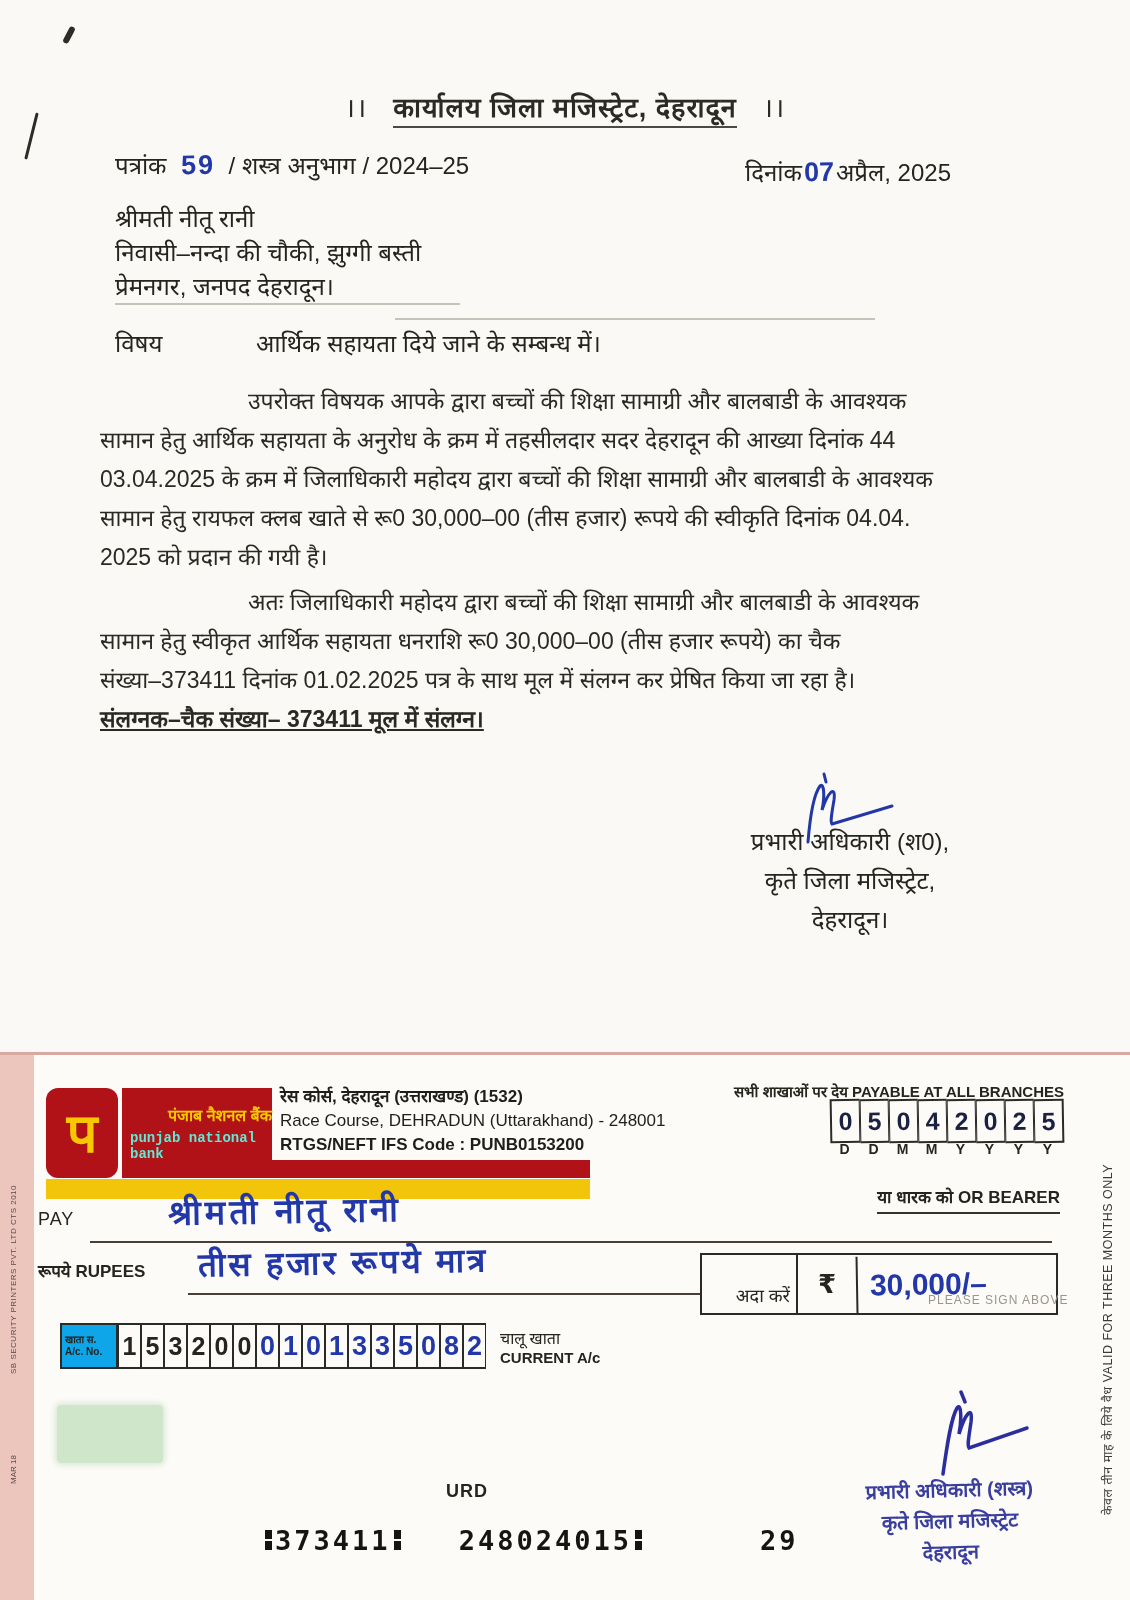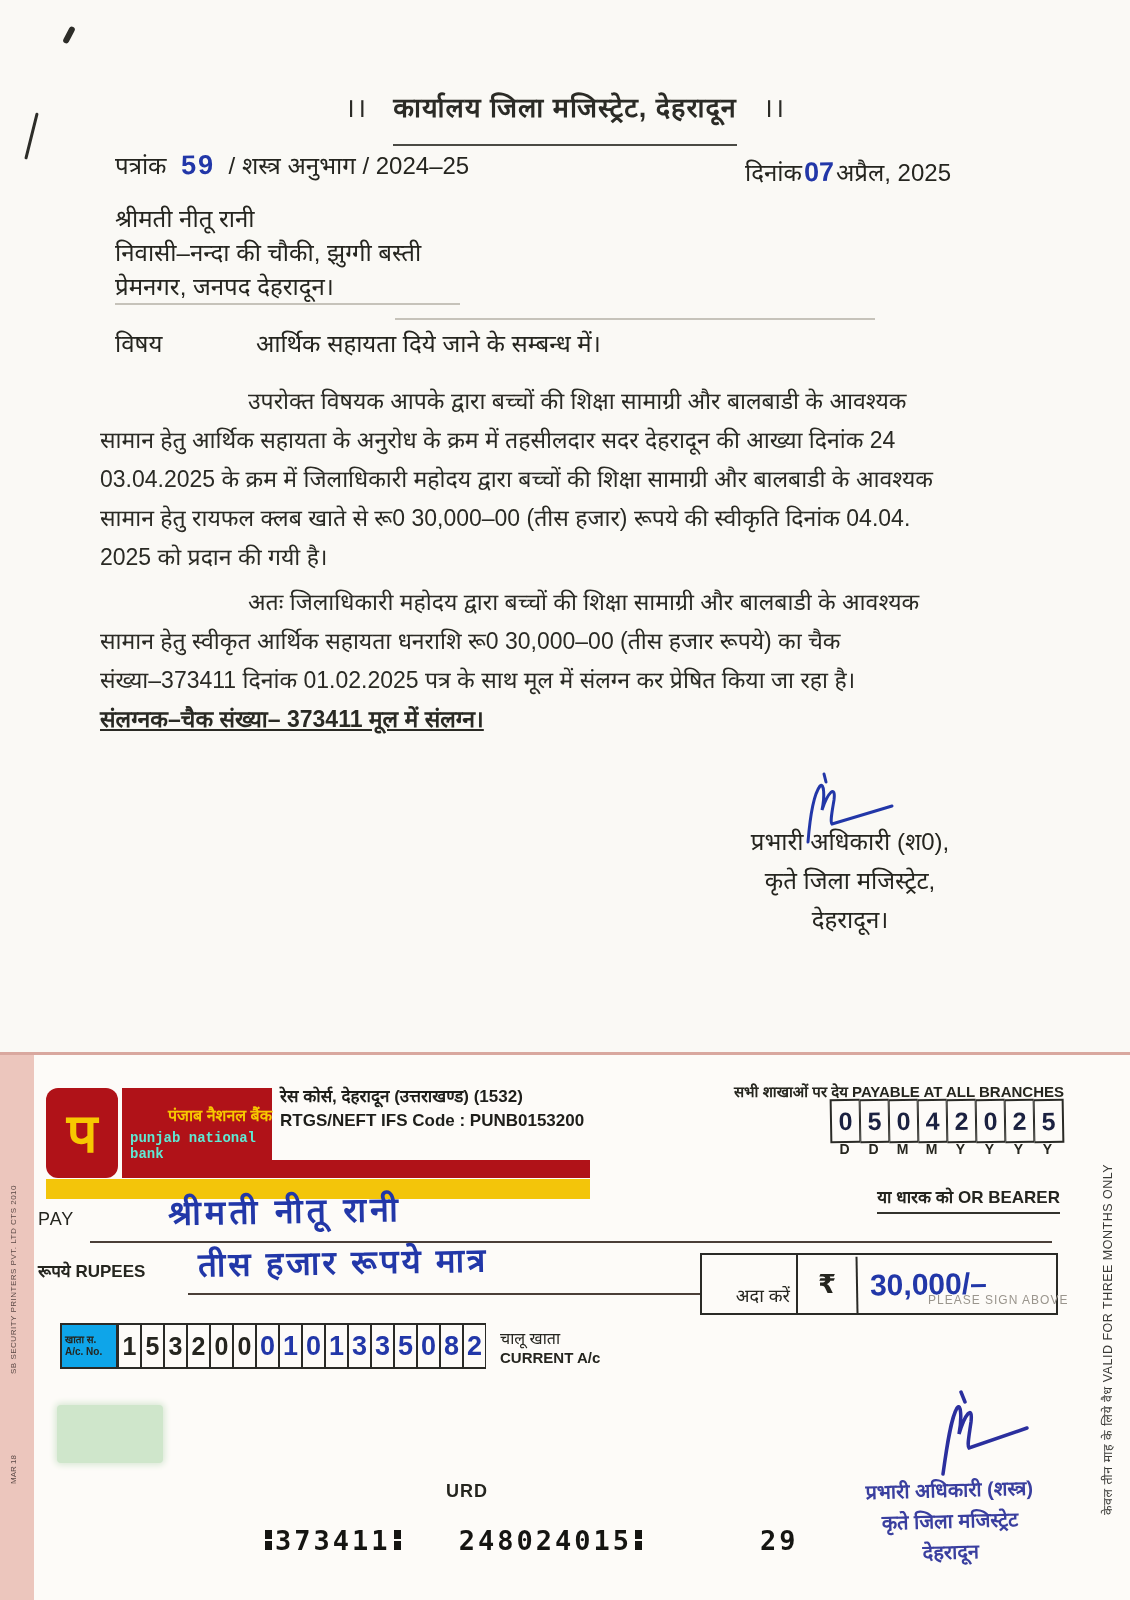--- a/index.html
+++ b/index.html
@@ -2,21 +2,21 @@
 <html><head>
 <meta charset="utf-8">
 <style>
   html,body{margin:0;padding:0;background:#9a9a9a;}
   .page{position:relative;width:1130px;height:1600px;margin:0 auto;background:#faf9f5;
         font-family:"Liberation Sans","DejaVu Sans",sans-serif;color:#25251f;overflow:hidden;}
   
   .ltr-header{position:absolute;top:88px;left:0;width:100%;text-align:center;
               font-size:27px;font-weight:700;letter-spacing:1px;color:#2b2b26;}
   .ltr-header .bars{margin:0 26px;font-weight:400;}
-  .ltr-header .title-ul{border-bottom:2px solid #4a4a44;padding-bottom:21px;}
+  .ltr-header .title-ul{border-bottom:2px solid #4a4a44;padding-bottom:3px;}
   .ref-row{position:absolute;top:148px;left:115px;font-size:24px;display:flex;align-items:baseline;gap:14px;}
   .hw{color:#2237a8;font-weight:700;transform:rotate(-1deg);}
   .ref-num{font-size:27px;letter-spacing:2px;}
   .date-row{position:absolute;top:155px;left:745px;font-size:24px;display:flex;align-items:baseline;}
   .date-day{font-size:27px;margin:0 2px;}
   .addr{position:absolute;top:202px;left:115px;font-size:24px;line-height:34px;}
   .subject-row{position:absolute;top:326px;left:115px;width:900px;font-size:24px;}
   .subject-text{position:absolute;left:141px;top:0;}
   .para{position:absolute;left:100px;width:975px;font-size:23px;line-height:39px;color:#2a2a24;}
   .para1{top:382px;}
@@ -129,21 +129,21 @@
   <div class="faint-line" style="left:115px;top:303px;width:345px;"></div>
   <div class="faint-line" style="left:395px;top:318px;width:480px;"></div>
 
   <div class="subject-row">
     <span>विषय</span>
     <span class="subject-text">आर्थिक सहायता दिये जाने के सम्बन्ध में।</span>
   </div>
 
   <div class="para para1">
     <div class="indent">उपरोक्त विषयक आपके द्वारा बच्चों की शिक्षा सामाग्री और बालबाडी के आवश्यक</div>
-    <div>सामान हेतु आर्थिक सहायता के अनुरोध के क्रम में तहसीलदार सदर देहरादून की आख्या दिनांक 24</div>
+    <div>सामान हेतु आर्थिक सहायता के अनुरोध के क्रम में तहसीलदार सदर देहरादून की आख्या दिनांक 44</div>
     <div>03.04.2025 के क्रम में जिलाधिकारी महोदय द्वारा बच्चों की शिक्षा सामाग्री और बालबाडी के आवश्यक</div>
     <div>सामान हेतु रायफल क्लब खाते से रू0 30,000–00 (तीस हजार) रूपये की स्वीकृति दिनांक 04.04.</div>
     <div>2025 को प्रदान की गयी है।</div>
   </div>
 
   <div class="para para2">
     <div class="indent">अतः जिलाधिकारी महोदय द्वारा बच्चों की शिक्षा सामाग्री और बालबाडी के आवश्यक</div>
     <div>सामान हेतु स्वीकृत आर्थिक सहायता धनराशि रू0 30,000–00 (तीस हजार रूपये) का चैक</div>
     <div>संख्या–373411 दिनांक 01.02.2025 पत्र के साथ मूल में संलग्न कर प्रेषित किया जा रहा है।</div>
     <div class="enclosure">संलग्नक–चैक संख्या– 373411 मूल में संलग्न।</div>
@@ -171,20 +171,21 @@
     </div>
     <div class="pnb-namebox">
       <span class="hi">पंजाब नैशनल बैंक</span>
       <span class="en">punjab national bank</span>
     </div>
     <div class="red-stripe"></div>
     <div class="yellow-bar"></div>
 
     <div class="branch">
       <div class="b">रेस कोर्स, देहरादून (उत्तराखण्ड)  (1532)</div>
+      <div>Race Course, DEHRADUN (Uttarakhand) - 248001</div>
       <div class="b">RTGS/NEFT IFS Code : PUNB0153200</div>
     </div>
 
     <div class="payable">सभी शाखाओं पर देय PAYABLE AT ALL BRANCHES</div>
 
     <div class="date-grid">
       <div class="date-cell hw">0</div>
       <div class="date-cell hw">5</div>
       <div class="date-cell hw">0</div>
       <div class="date-cell hw">4</div>

